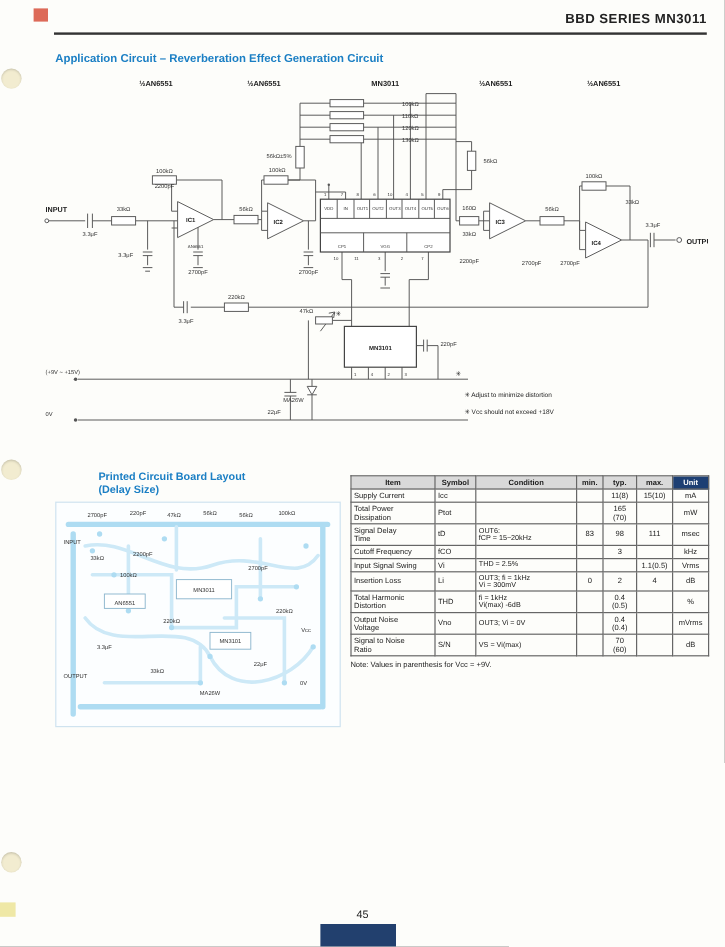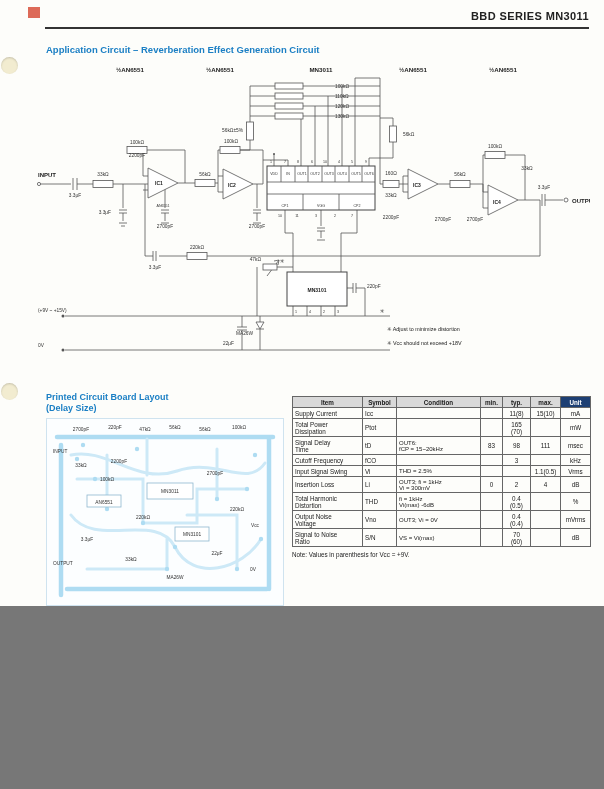--- a/index.html
+++ b/index.html
@@ -1,16 +1,16 @@
 <!DOCTYPE html>
 <html><head>
 <meta charset="utf-8">
 <style>
   html,body{margin:0;padding:0;background:#777;}
-  .page{position:relative;width:604px;height:606px;margin:0 auto;background:#fdfdfa;
+  .page{position:relative;width:604px;height:789px;margin:0 auto;background:#fdfdfa;
         font-family:"Liberation Sans",sans-serif;color:#1a1a1a;overflow:hidden;}
 
   
   .punch{position:absolute;left:1px;width:17px;height:17px;border-radius:50%;
          background:#f2ecd0;box-shadow:inset 0 1px 2px rgba(0,0,0,.18);}
   .p1{top:57px}.p2{top:383px}.p3{top:710px}
   .deco-red{position:absolute;left:28px;top:7px;width:12px;height:11px;background:#dd6a58;}
   .deco-yellow{position:absolute;left:0;top:752px;width:13px;height:12px;background:#efe8a6;}
   .deco-navy{position:absolute;left:267px;top:770px;width:63px;height:19px;background:#22406e;}
 
@@ -26,37 +26,37 @@
   .icbox{stroke:#444;stroke-width:1;fill:#fff;}
   .slabel{font-size:4.8px;fill:#333;}
   .colhead{font-size:6.2px;font-weight:bold;fill:#222;}
   .icname{font-size:5px;font-weight:bold;fill:#222;}
   .port{font-size:6px;font-weight:bold;fill:#222;}
   .notet{font-size:5.4px;fill:#222;}
   .pin{font-size:3.6px;fill:#333;}
   .star{font-size:5.6px;fill:#222;}
 
   .pcb-col{position:absolute;left:46px;top:392px;width:240px;}
-  .pcb-title{font-size:9px;font-weight:bold;color:#1b7fc4;line-height:1.2;}
+  .pcb-title{font-size:9px;font-weight:bold;color:#1b7fc4;line-height:1.2;margin-left:36px;}
   .pcb-svg{margin-top:4px;background:#fcfeff;border:1px solid #cfe3ef;display:block;}
   .trace{stroke:#aedcf2;stroke-width:4.5;fill:none;stroke-linecap:round;}
   .trace2{stroke:#cde9f7;stroke-width:3;fill:none;stroke-linecap:round;}
   .pad{fill:#aedcf2;}
   .pcb-comp{stroke:#8fb8cf;stroke-width:.8;fill:#ffffff;}
 
   .elec-col{position:absolute;left:292px;top:392px;width:300px;}
   .elec-title{font-size:9px;font-weight:bold;color:#1b7fc4;line-height:1.2;}
   #elec-table{border-collapse:collapse;width:298px;margin-top:4px;font-size:6.3px;color:#1a1a1a;table-layout:fixed;}
   #elec-table th,#elec-table td{border:1px solid #666;padding:1.5px 2px;vertical-align:middle;}
   #elec-table th{background:#d9d9d9;font-weight:bold;text-align:center;}
   #elec-table th.unit-head{background:#1d3f73;color:#fff;}
   #elec-table td{white-space:pre-line;}
   td.left{text-align:left}td.center{text-align:center}td.cond{font-size:6px;}
   .note{font-size:6.3px;margin-top:4px;color:#222;}
-  .footer{position:absolute;left:0;right:0;top:757px;text-align:center;font-size:9px;color:#222;margin-top:16px;}
+  .footer{position:absolute;left:0;right:0;top:757px;text-align:center;font-size:9px;color:#222;}
 </style>
 </head>
 <body>
 
 <div class="page">
 
   <div class="punch p1"></div>
   <div class="punch p2"></div>
   <div class="punch p3"></div>
   <div class="deco-red"></div>

